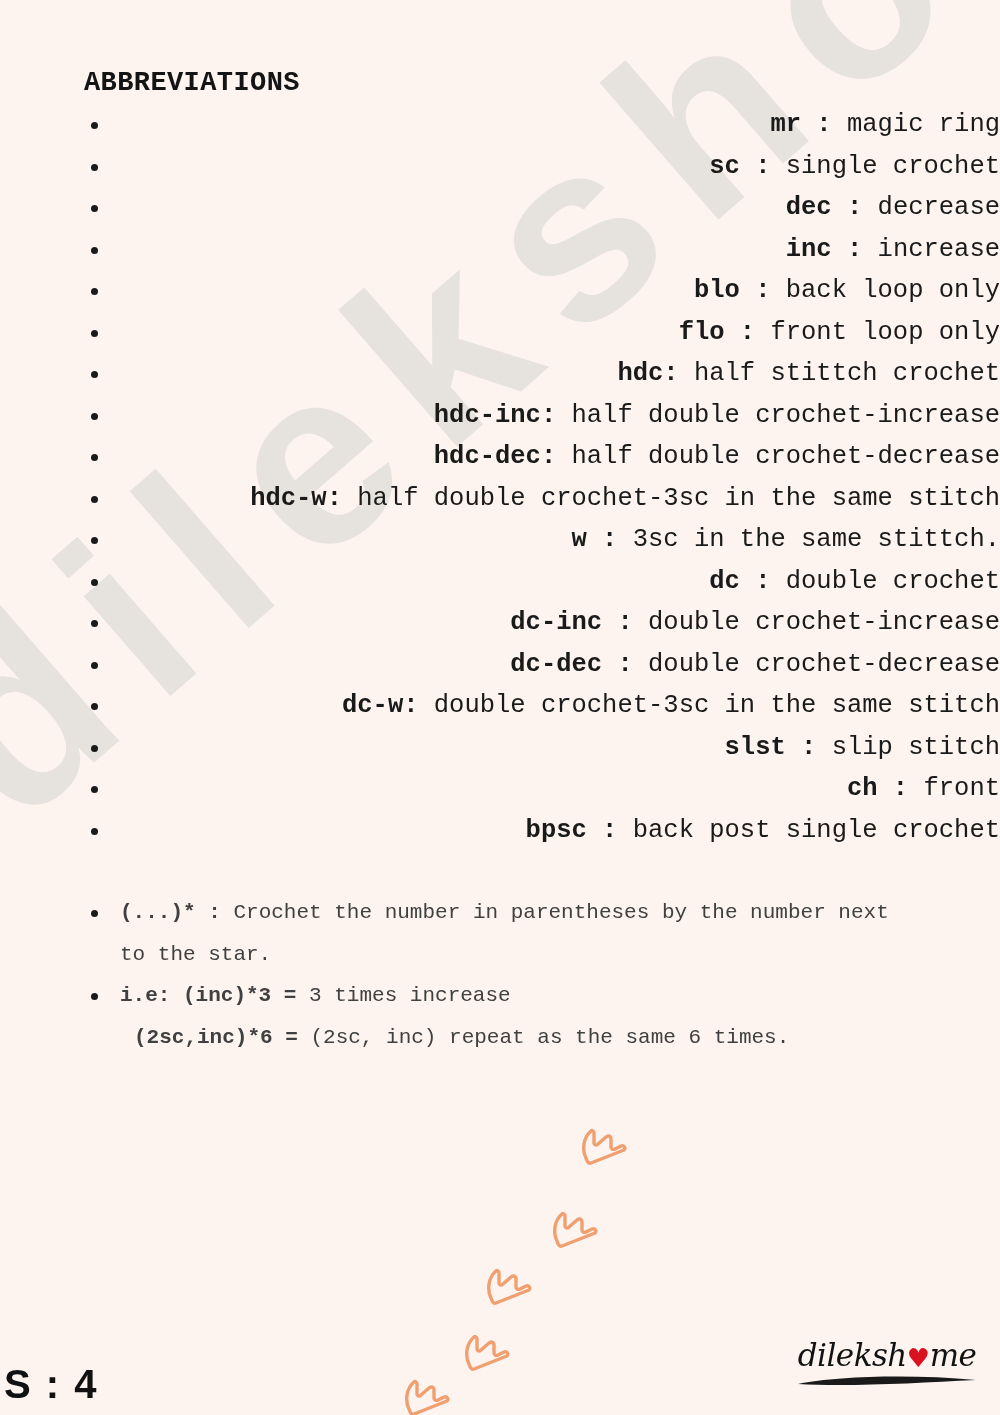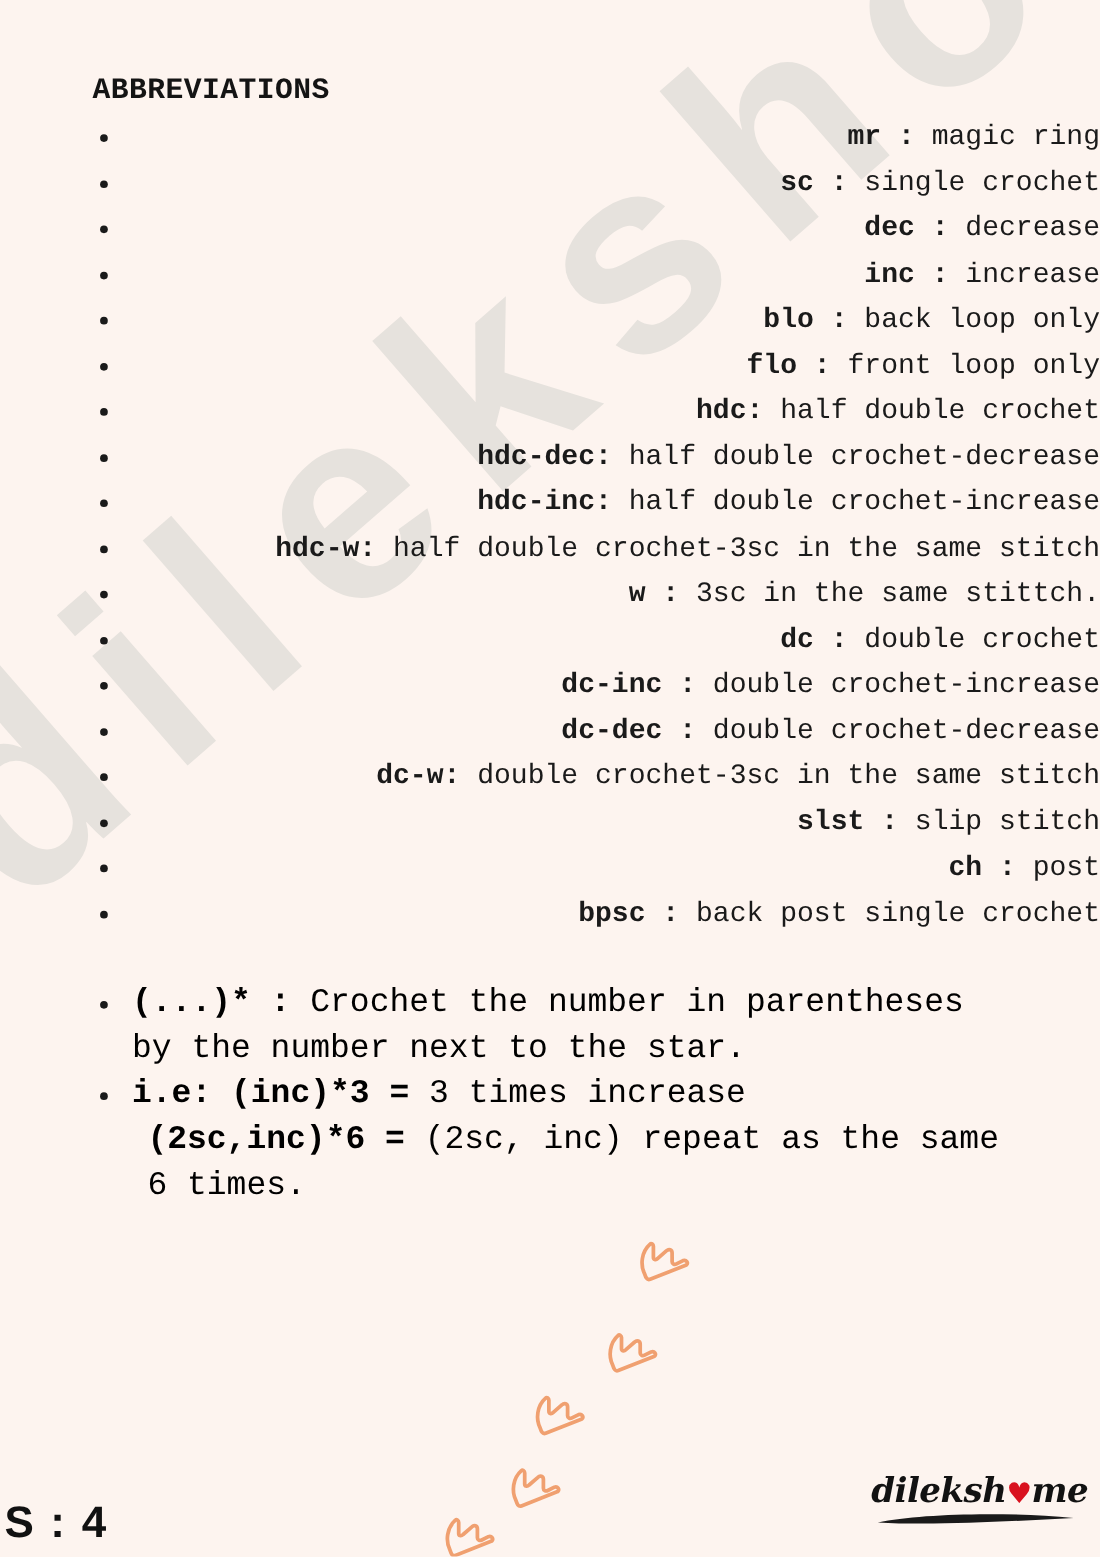--- a/index.html
+++ b/index.html
@@ -88,23 +88,23 @@
 
   
   ul.notes-list {
     list-style: none;
     margin: 41px 0 0 0;
     padding: 0;
   }
   ul.notes-list > li {
     position: relative;
     padding-left: 42px;
-    font-size: 30px;
+    font-size: 21px;
     line-height: 41.5px;
-    color: #000000;
+    color: #404040;
     max-width: 790px;
   }
   ul.notes-list > li::before {
     content: "";
     position: absolute;
     left: 13px;
     top: 18px;
     width: 7px;
     height: 7px;
     border-radius: 50%;
@@ -149,21 +149,21 @@
     height: 56px;
   }
   #brand-logo .logo-word {
     position: absolute;
     left: 0;
     top: 0;
     width: 190px;
     text-align: center;
     font-family: "DejaVu Serif", serif;
     font-style: italic;
-    font-weight: 700;
+    font-weight: 400;
     font-size: 31px;
     color: #121212;
     letter-spacing: -0.5px;
     white-space: nowrap;
   }
   #brand-logo .logo-heart {
     color: #d9121f;
     font-style: normal;
     font-size: 26px;
     display: inline-block;
@@ -214,31 +214,31 @@
 
   <h1 id="page-title">ABBREVIATIONS</h1>
 
   <ul class="abbr-list">
     <li><span class="term">mr :</span> <span>magic ring</span></li>
     <li><span class="term">sc :</span> <span>single crochet</span></li>
     <li><span class="term">dec :</span> <span>decrease</span></li>
     <li><span class="term">inc :</span> <span>increase</span></li>
     <li><span class="term">blo :</span> <span>back loop only</span></li>
     <li><span class="term">flo :</span> <span>front loop only</span></li>
-    <li><span class="term">hdc:</span> <span>half double crochet</span></li>
+    <li><span class="term">hdc:</span> <span>half stittch crochet</span></li>
+    <li><span class="term">hdc-inc:</span> <span>half double crochet-increase</span></li>
     <li><span class="term">hdc-dec:</span> <span>half double crochet-decrease</span></li>
-    <li><span class="term">hdc-inc:</span> <span>half double crochet-increase</span></li>
     <li><span class="term">hdc-w:</span> <span>half double crochet-3sc in the same stitch</span></li>
     <li><span class="term">w :</span> <span>3sc in the same stittch.</span></li>
     <li><span class="term">dc :</span> <span>double crochet</span></li>
     <li><span class="term">dc-inc :</span> <span>double crochet-increase</span></li>
     <li><span class="term">dc-dec :</span> <span>double crochet-decrease</span></li>
     <li><span class="term">dc-w:</span> <span>double crochet-3sc in the same stitch</span></li>
     <li><span class="term">slst :</span> <span>slip stitch</span></li>
-    <li><span class="term">ch :</span> <span>post</span></li>
+    <li><span class="term">ch :</span> <span>front</span></li>
     <li><span class="term">bpsc :</span> <span>back post single crochet</span></li>
   </ul>
 
   <ul class="notes-list">
     <li>
       <span class="term">(...)* :</span>
       <span>Crochet the number in parentheses by the number next to the star.</span>
     </li>
     <li>
       <span class="term">i.e: (inc)*3 =</span>

